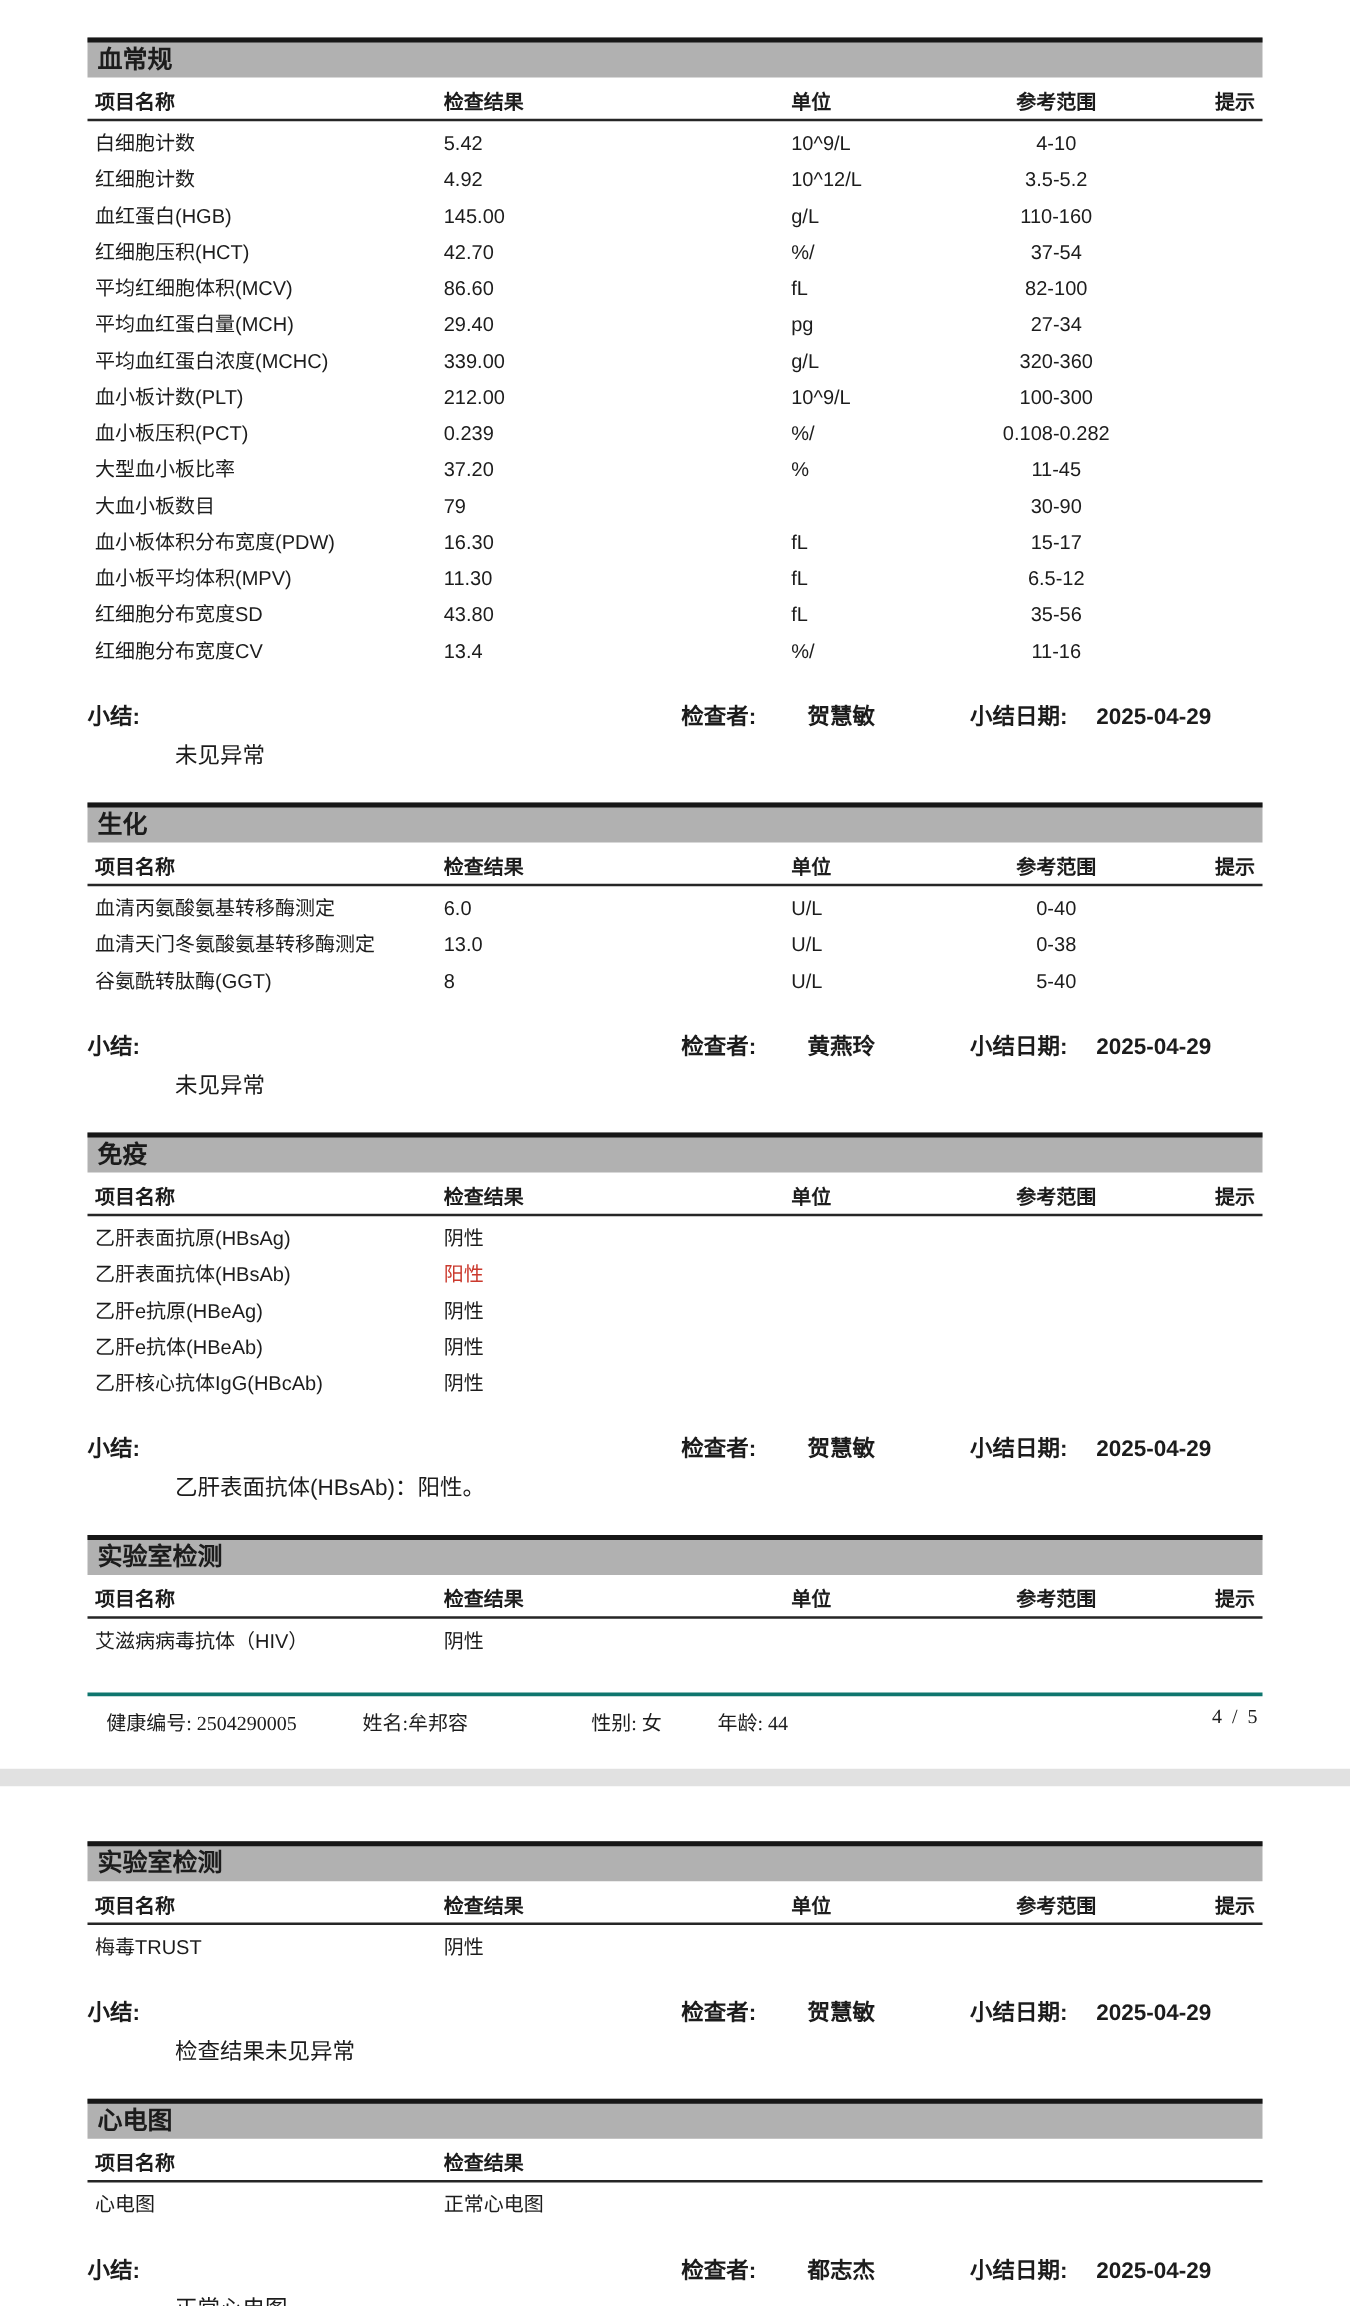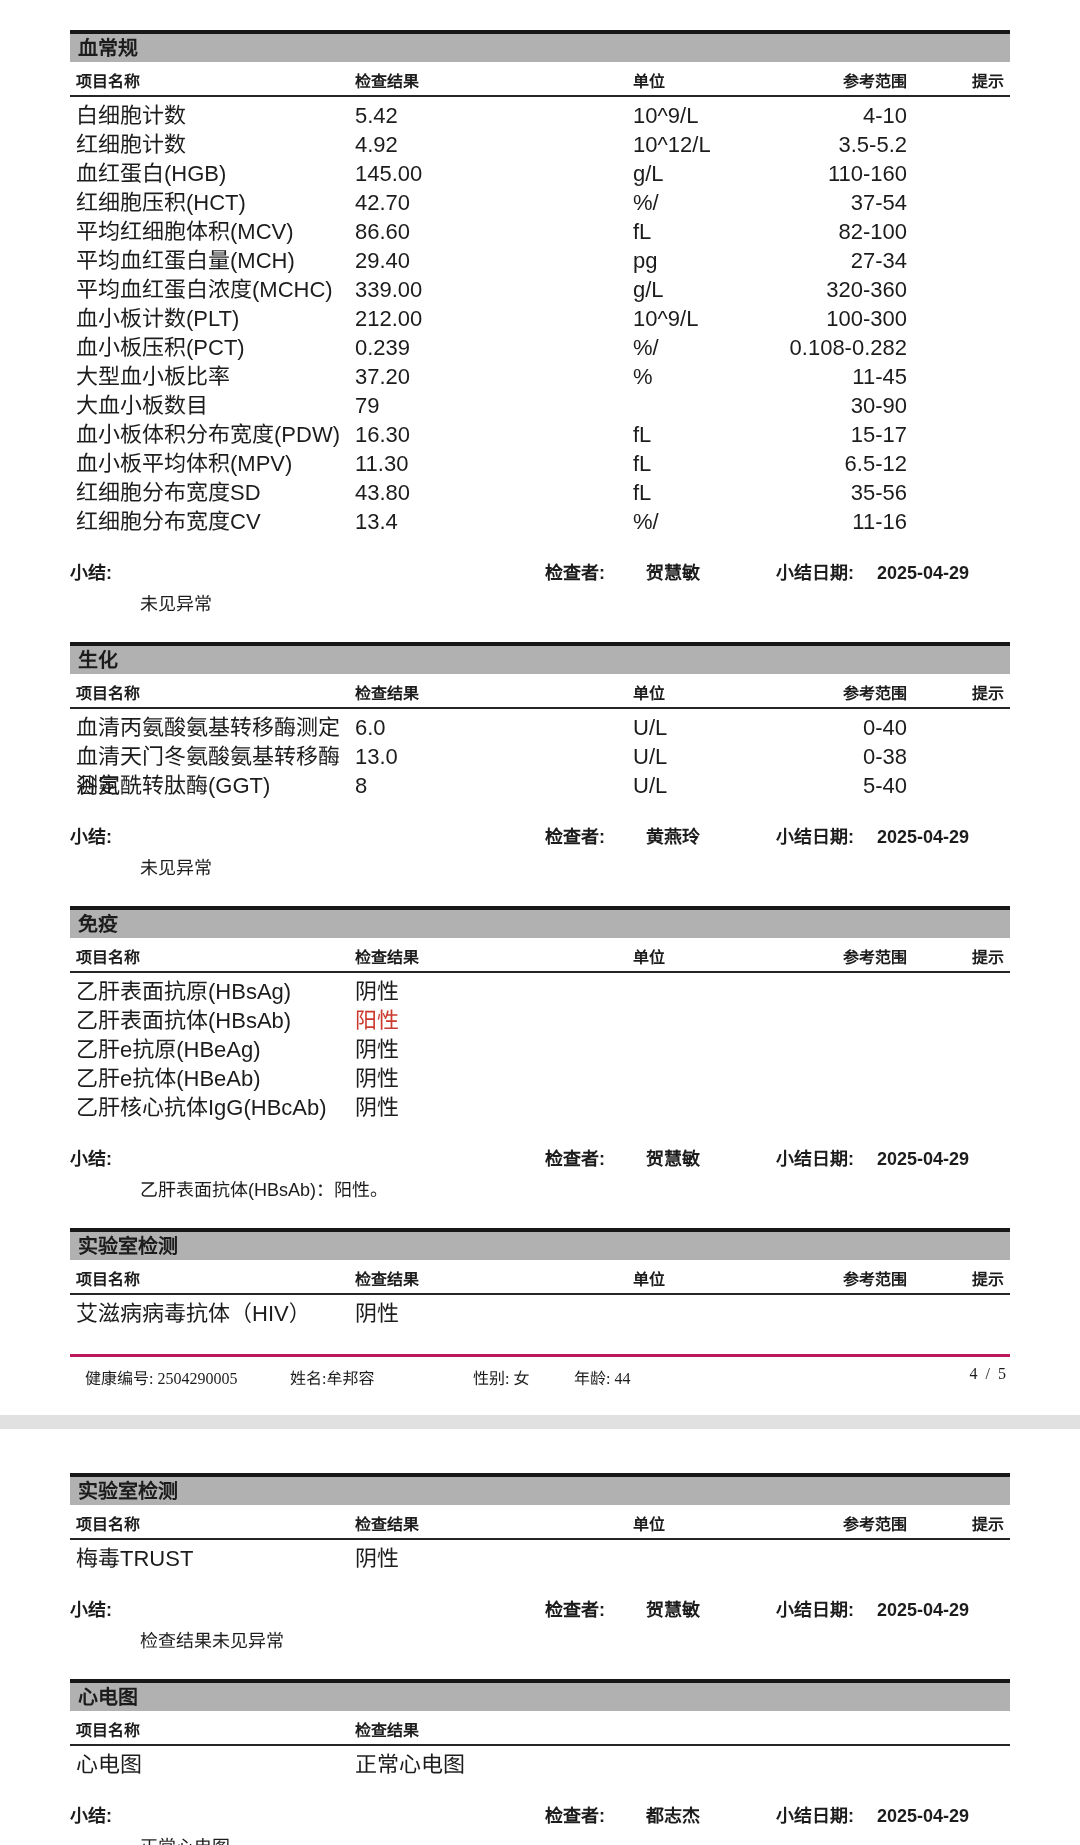--- a/index.html
+++ b/index.html
@@ -31,44 +31,44 @@
     font-size:16px;font-weight:bold;
     padding:6px 0 3px;
     border-bottom:2px solid var(--line);
   }
   .hdr-row.two{grid-template-columns:285px 655px;}
   .rows{margin-top:4px;}
   .row{
     display:grid;
     grid-template-columns:285px 278px 150px 124px 103px;
     height:29px;line-height:29px;
-    font-size:22px;
+    font-size:16px;
   }
   .row.two{grid-template-columns:285px 655px;}
   .c0{padding-left:6px;}
-  .c3{text-align:right;}
+  .c3{text-align:center;}
   .c4{text-align:right;padding-right:6px;}
   .row .c4{text-align:center;padding-right:0;}
   .sum-row{
     position:relative;
     margin-top:24px;height:26px;line-height:26px;
     font-size:18px;font-weight:bold;
   }
   .sum-row .ex-label{position:absolute;left:475px;}
   .sum-row .ex-name{position:absolute;left:576px;}
   .sum-row .dt-label{position:absolute;left:706px;}
   .sum-row .dt-val{position:absolute;left:807px;}
   .sum-text{
     margin-top:6px;height:24px;line-height:24px;
     font-size:18px;padding-left:70px;
   }
   .alert{color:var(--alert);}
   .footer{
     position:relative;
-    border-top:3px solid #be185d;
+    border-top:3px solid #0f766e;
     margin-top:6px;
     height:34px;
     font-family:"Liberation Serif",serif;
     font-size:16px;
   }
   .footer .f{position:absolute;top:8px;white-space:nowrap;}
   .footer .f.f0{left:15px;}
   .footer .f.f1{left:220px;}
   .footer .f.f2{left:403px;}
   .footer .f.f3{left:504px;}

